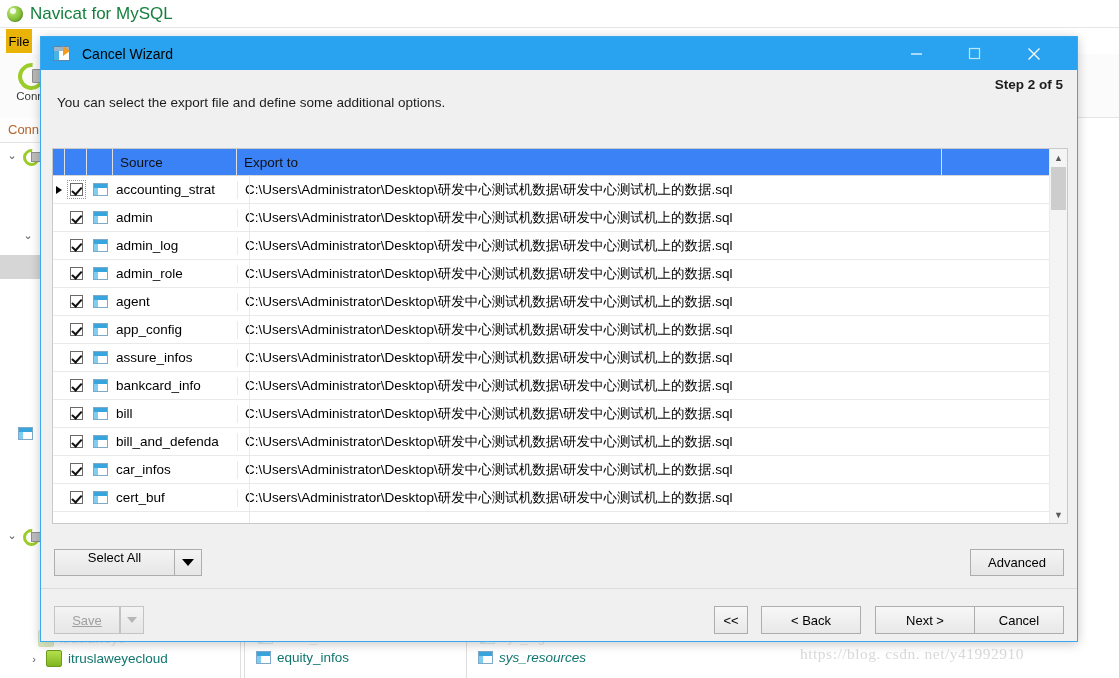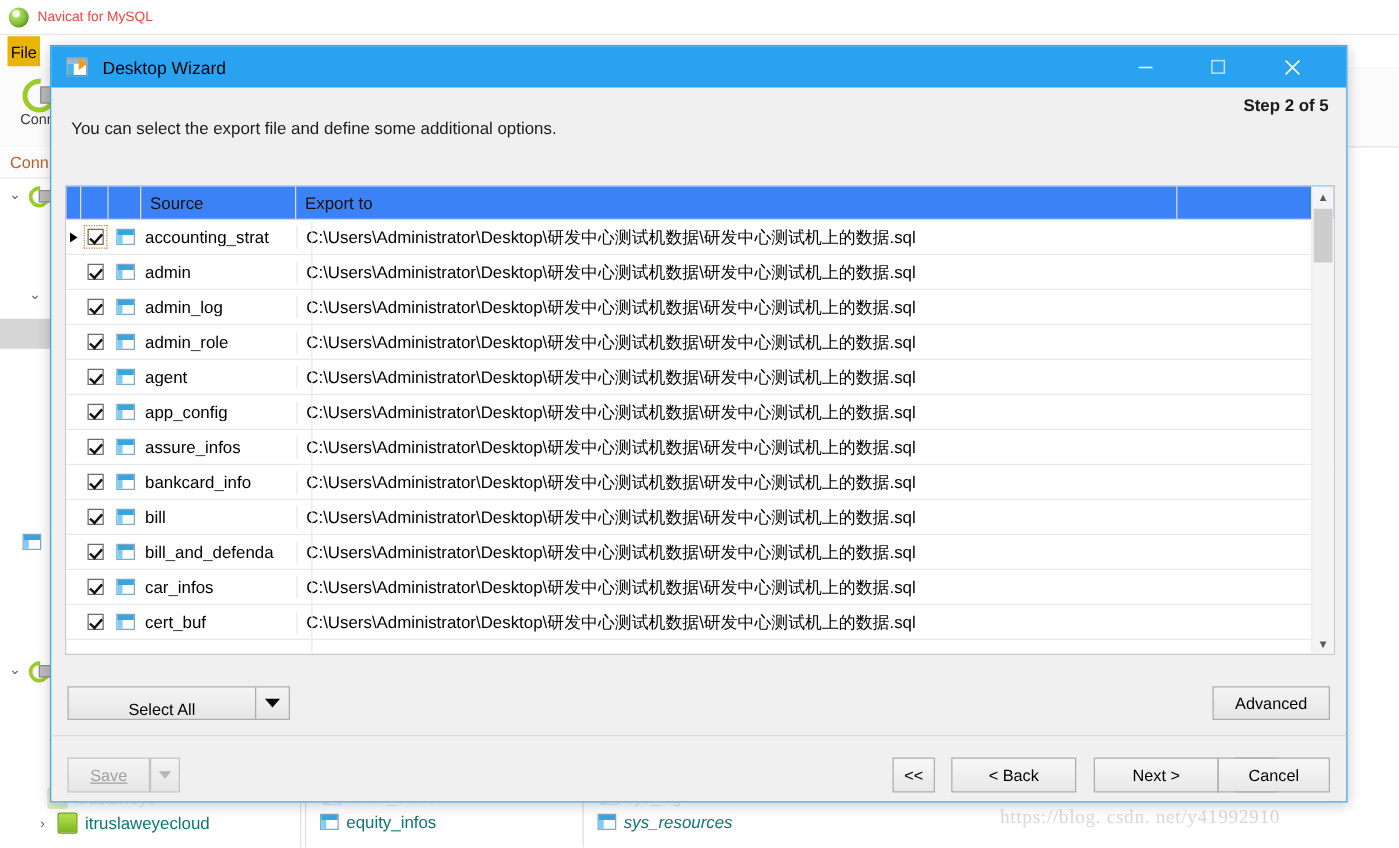--- a/index.html
+++ b/index.html
@@ -21,21 +21,21 @@
   #app-titlebar .app-logo{
     width:16px;height:16px;border-radius:50%;
     background:radial-gradient(circle at 34% 32%,#c6ec7a 0%,#8cc63f 48%,#5e9e1e 100%);
     box-shadow:inset -1px -1px 2px rgba(0,0,0,.18);
     position:relative;
   }
   #app-titlebar .app-logo:after{
     content:"";position:absolute;left:3px;top:2px;width:6px;height:6px;
     border-radius:50%;background:#ffffff;opacity:.85;
   }
-  #app-titlebar .app-title{color:#ef4444;font-size:11px;}
+  #app-titlebar .app-title{color:#15803d;font-size:17px;}
 
   
   #menubar{
     position:absolute;left:0;top:28px;width:1119px;height:26px;
     background:#ffffff;border-bottom:1px solid #e9e9e9;
   }
   #menu-file{
     position:absolute;left:6px;top:1px;width:26px;height:24px;
     background:#eab308;display:flex;align-items:center;justify-content:center;
     font-size:13px;color:#000;
@@ -189,23 +189,23 @@
   
   #vscroll{
     position:absolute;right:0;top:0;width:17px;height:374px;background:#f4f4f4;border-left:1px solid #ebebeb;
   }
   #vscroll .arrow{width:17px;height:17px;display:flex;align-items:center;justify-content:center;color:#5a5a5a;font-size:9px;}
   #vscroll .arrow.down{position:absolute;bottom:0;left:0;}
   #vthumb{position:absolute;left:1px;top:18px;width:15px;height:43px;background:#cdcdcd;}
 
   
   #selall{
-    position:absolute;left:13px;top:512px;width:178px;height:27px;
+    position:absolute;left:13px;top:512px;width:148px;height:27px;
     background:linear-gradient(#f4f4f4,#e6e6e6);border:1px solid #adadad;box-sizing:border-box;
-    display:flex;align-items:flex-end;
+    display:flex;align-items:flex-start;
   }
   #selall .lbl{flex:1;text-align:center;font-size:13px;}
   #selall .arrowbox{
     width:26px;height:25px;border-left:1px solid #adadad;display:flex;align-items:center;justify-content:center;
   }
   .caret-d{width:0;height:0;border-left:6px solid transparent;border-right:6px solid transparent;border-top:7px solid #000;}
   #advanced{
     position:absolute;right:13px;top:512px;width:94px;height:27px;
     background:linear-gradient(#f4f4f4,#e6e6e6);border:1px solid #adadad;box-sizing:border-box;
     display:flex;align-items:center;justify-content:center;font-size:13px;
@@ -310,21 +310,21 @@
   </div>
 
   <div id="watermark">https://blog. csdn. net/y41992910</div>
 </div>
 
 <div id="dialog">
 
   <div id="dlg-titlebar">
     <span id="dlg-icon"></span>
     <span id="dlg-icon-arrow"></span>
-    <span id="dlg-title">Desktop Wizard</span>
+    <span id="dlg-title">Cancel Wizard</span>
 
     <span class="winbtn" style="right:138px;">
       <svg width="13" height="13" viewBox="0 0 13 13">
           <line x1="1" y1="7" x2="12" y2="7" stroke="#ffffff" stroke-width="1.2"></line>
         </svg>
     </span>
     <span class="winbtn" style="right:80px;">
       <svg width="13" height="13" viewBox="0 0 13 13">
           <rect x="1.5" y="1.5" width="10" height="10" fill="none" stroke="#bfe4fb" stroke-width="1.2"></rect>
         </svg>

